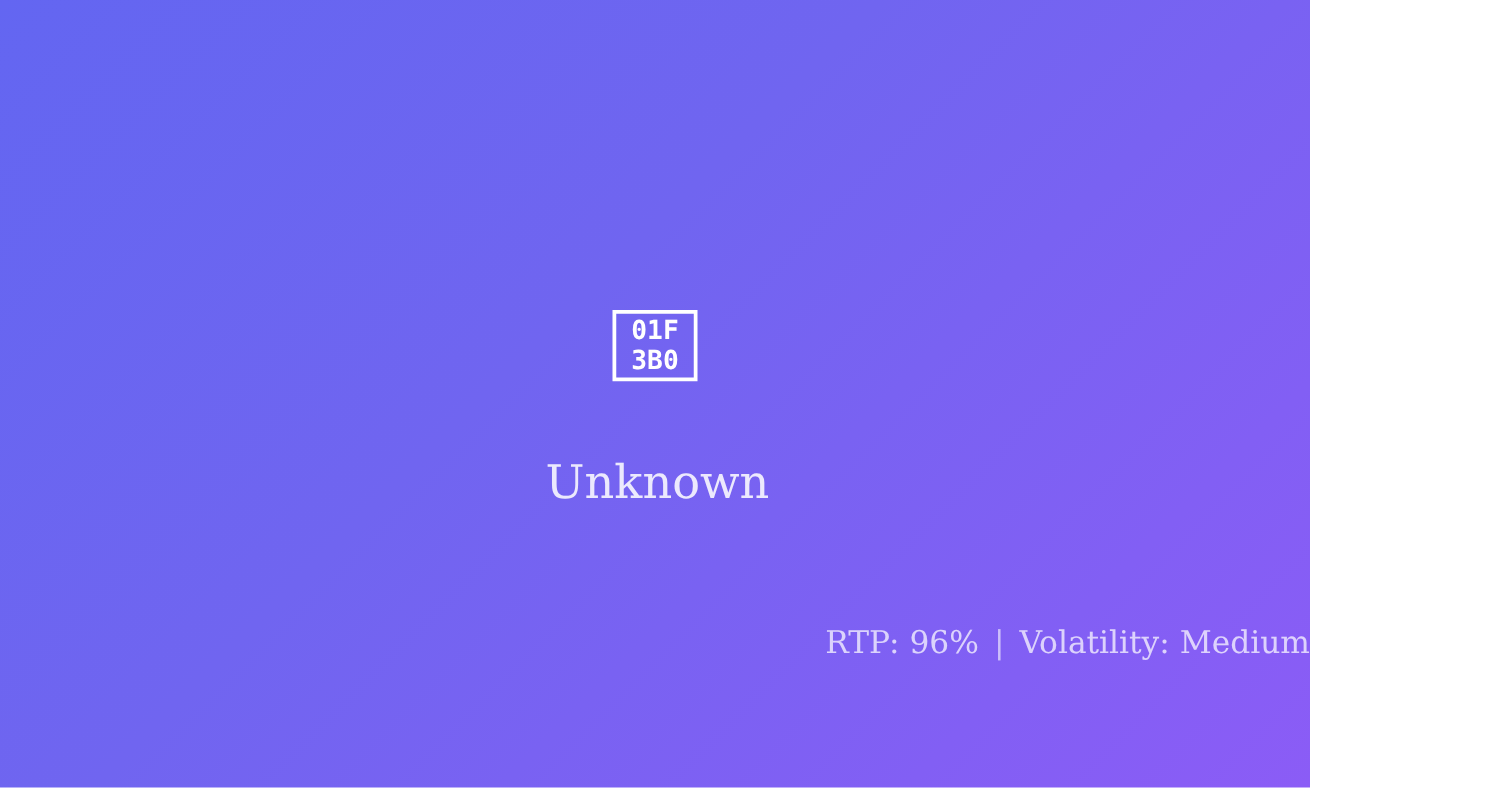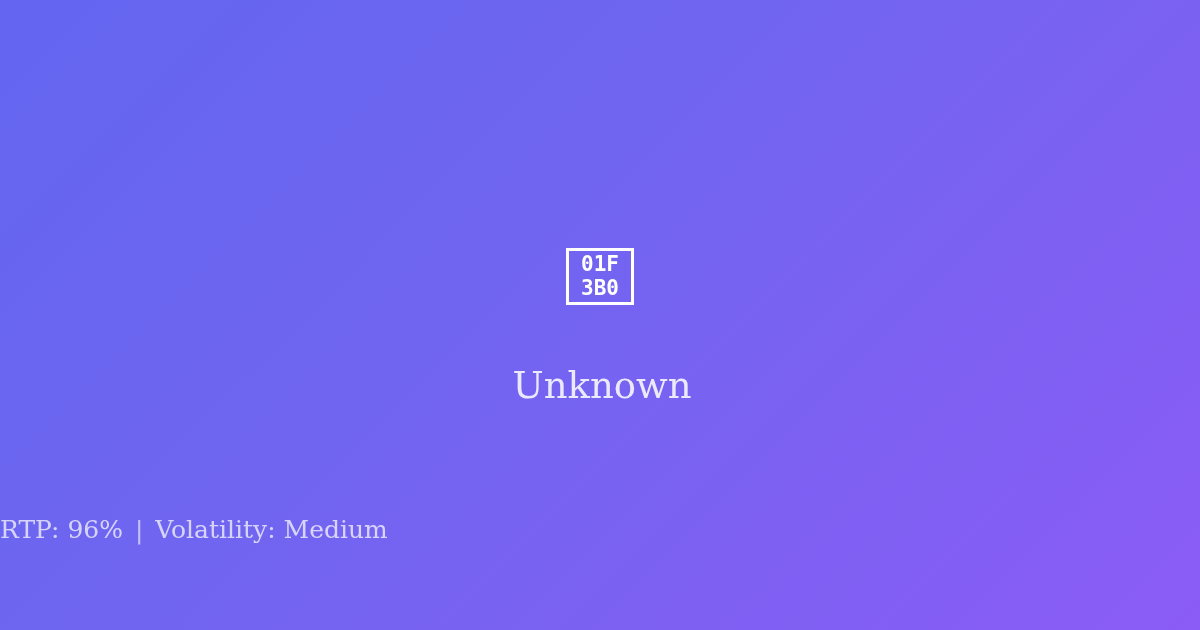--- a/index.html
+++ b/index.html
@@ -7,21 +7,21 @@
     padding: 0;
   }
   body {
     width: 1200px;
     height: 630px;
     overflow: hidden;
     font-family: "DejaVu Serif", "Liberation Serif", serif;
   }
   .og-card {
     position: relative;
-    width: 1200px;
+    width: 1048px;
     height: 630px;
     box-sizing: border-box;
     background: linear-gradient(135deg, #6366f1 0%, #7065f0 42%, #8b5cf6 100%);
     display: flex;
     flex-direction: column;
     align-items: center;
     justify-content: flex-start;
     overflow: hidden;
   }
 
@@ -83,24 +83,24 @@
     font-family: "DejaVu Serif", "Liberation Serif", serif;
     font-weight: 400;
     font-size: 37px;
     line-height: 46px;
     color: rgba(255, 255, 255, 0.86);
   }
 
   
   .stats {
     position: absolute;
-    top: 514px;
+    top: 498px;
     left: 0;
     right: 0;
-    text-align: left;
+    text-align: right;
     font-family: "DejaVu Serif", "Liberation Serif", serif;
     font-weight: 400;
     font-size: 25px;
     line-height: 32px;
     color: rgba(255, 255, 255, 0.72);
     white-space: nowrap;
   }
   .stats .sep {
     padding: 0 4px;
     color: rgba(255, 255, 255, 0.6);

